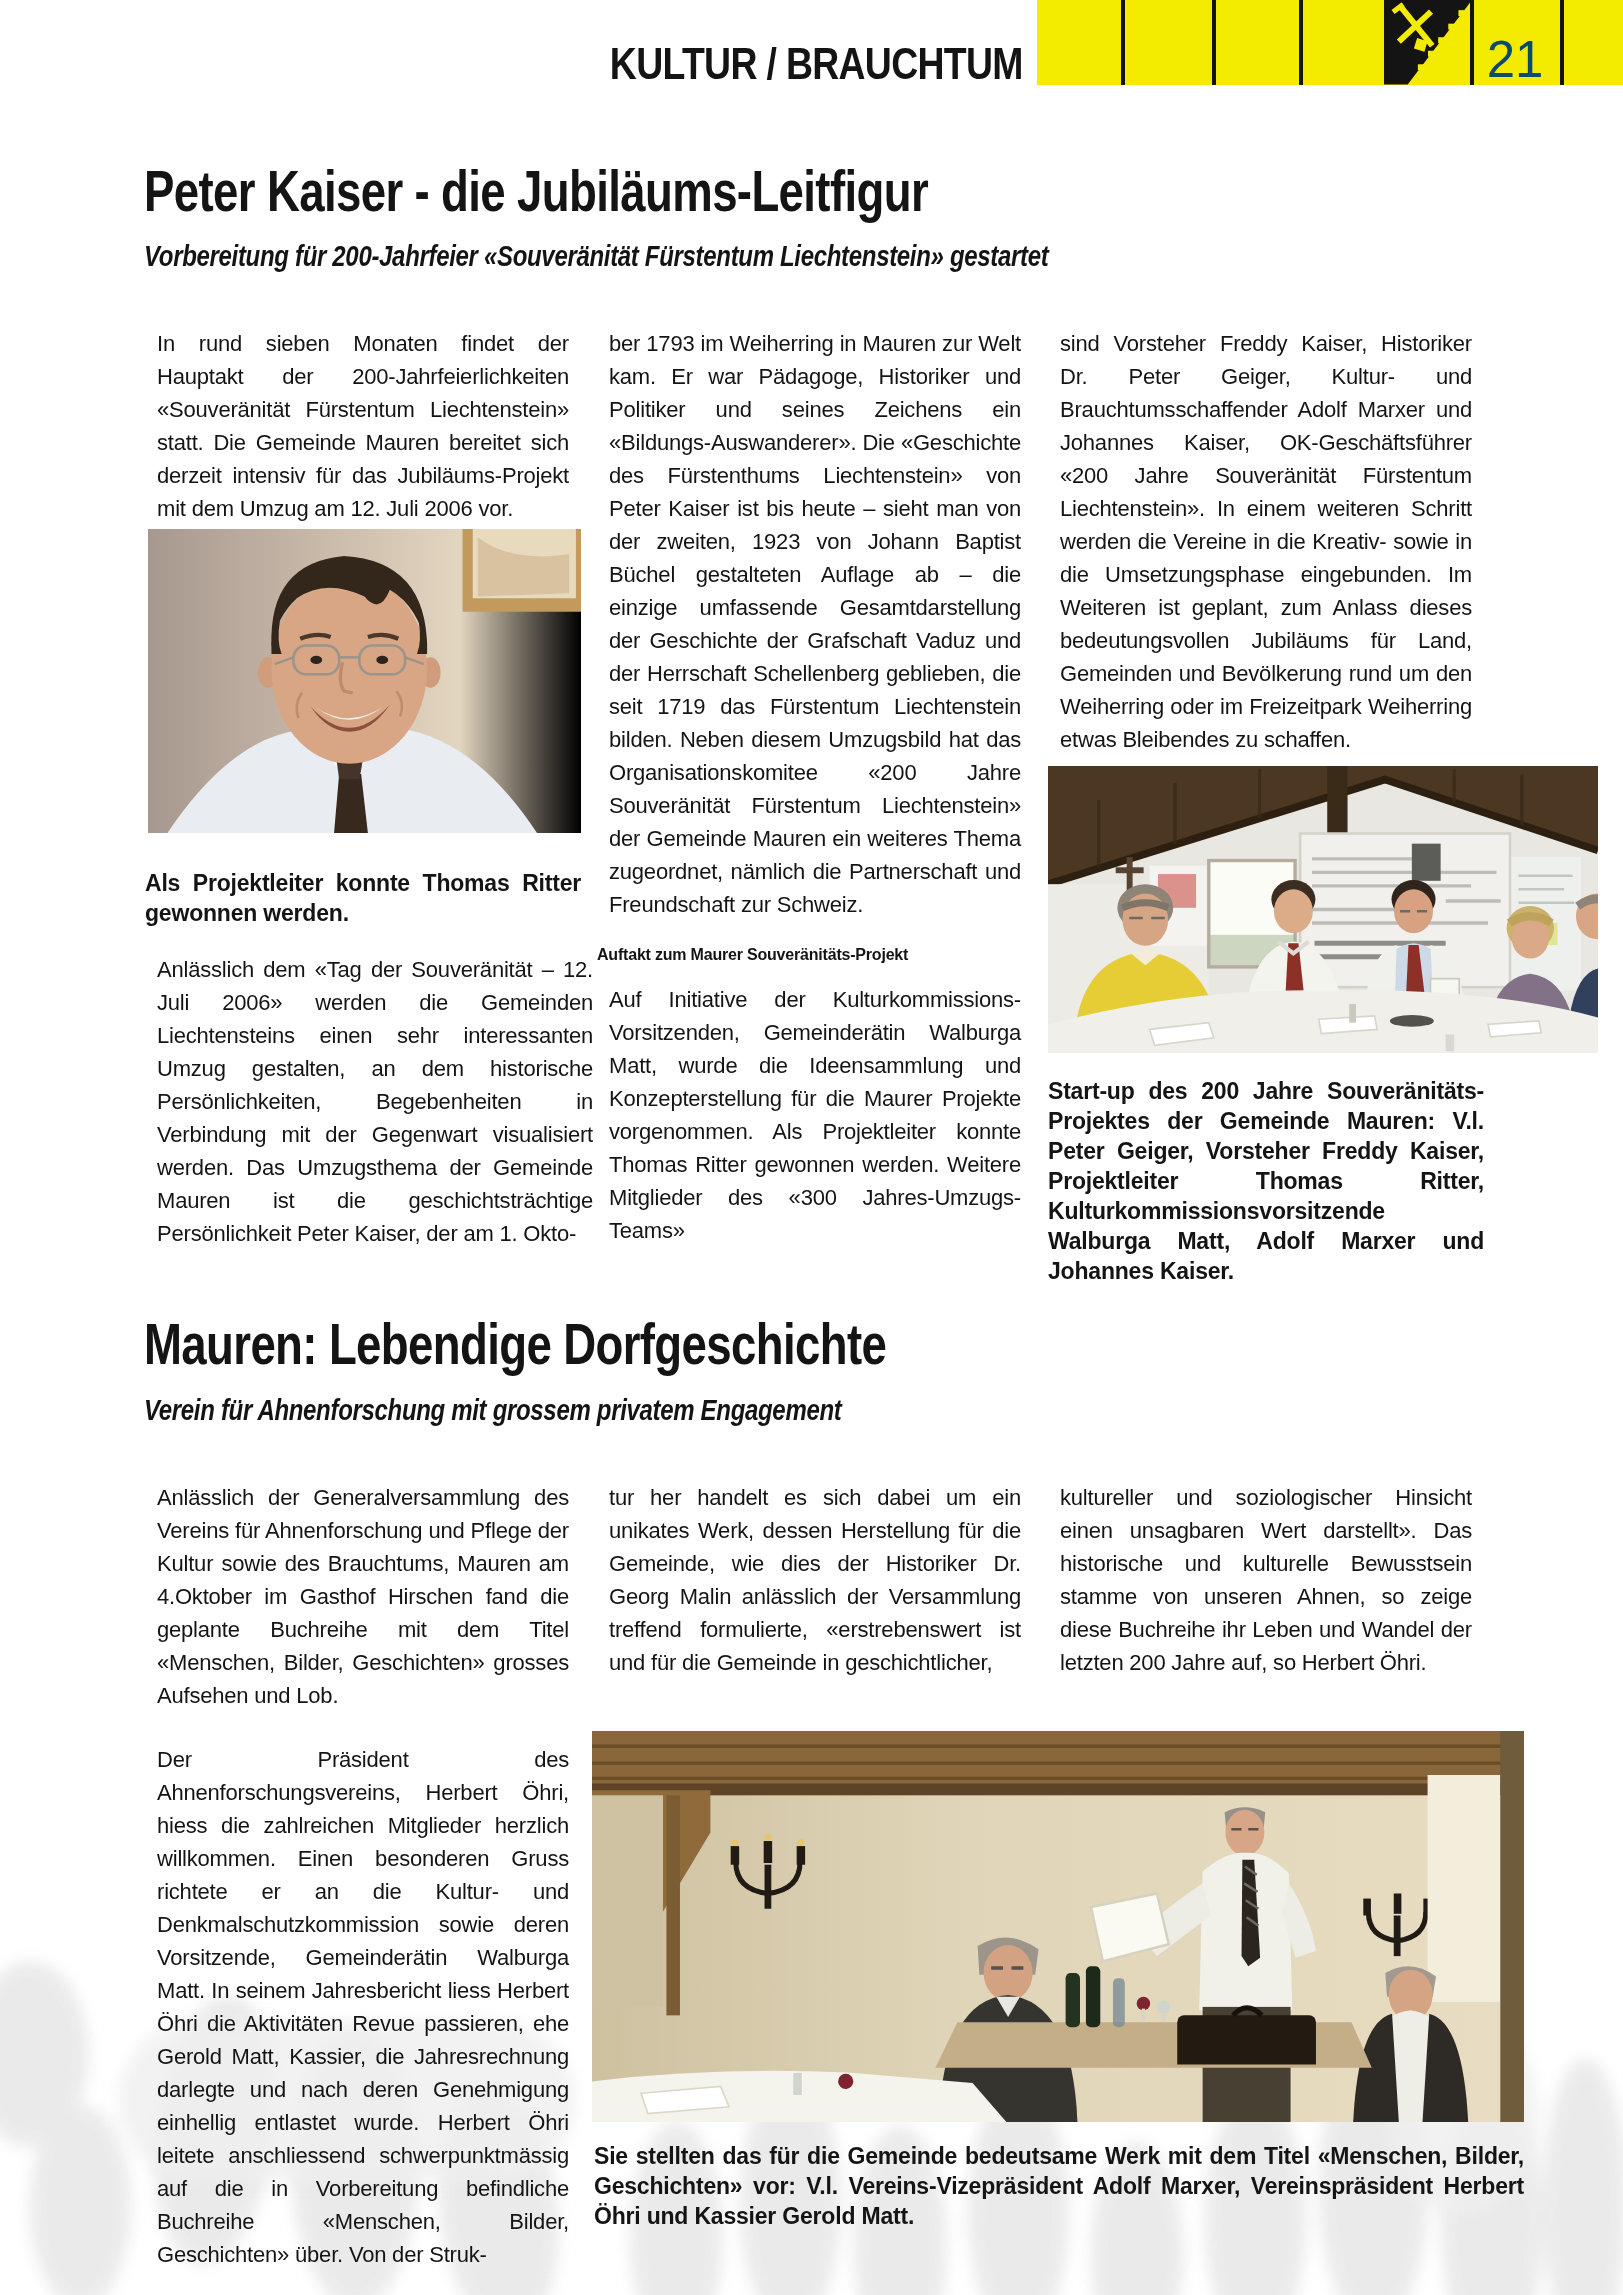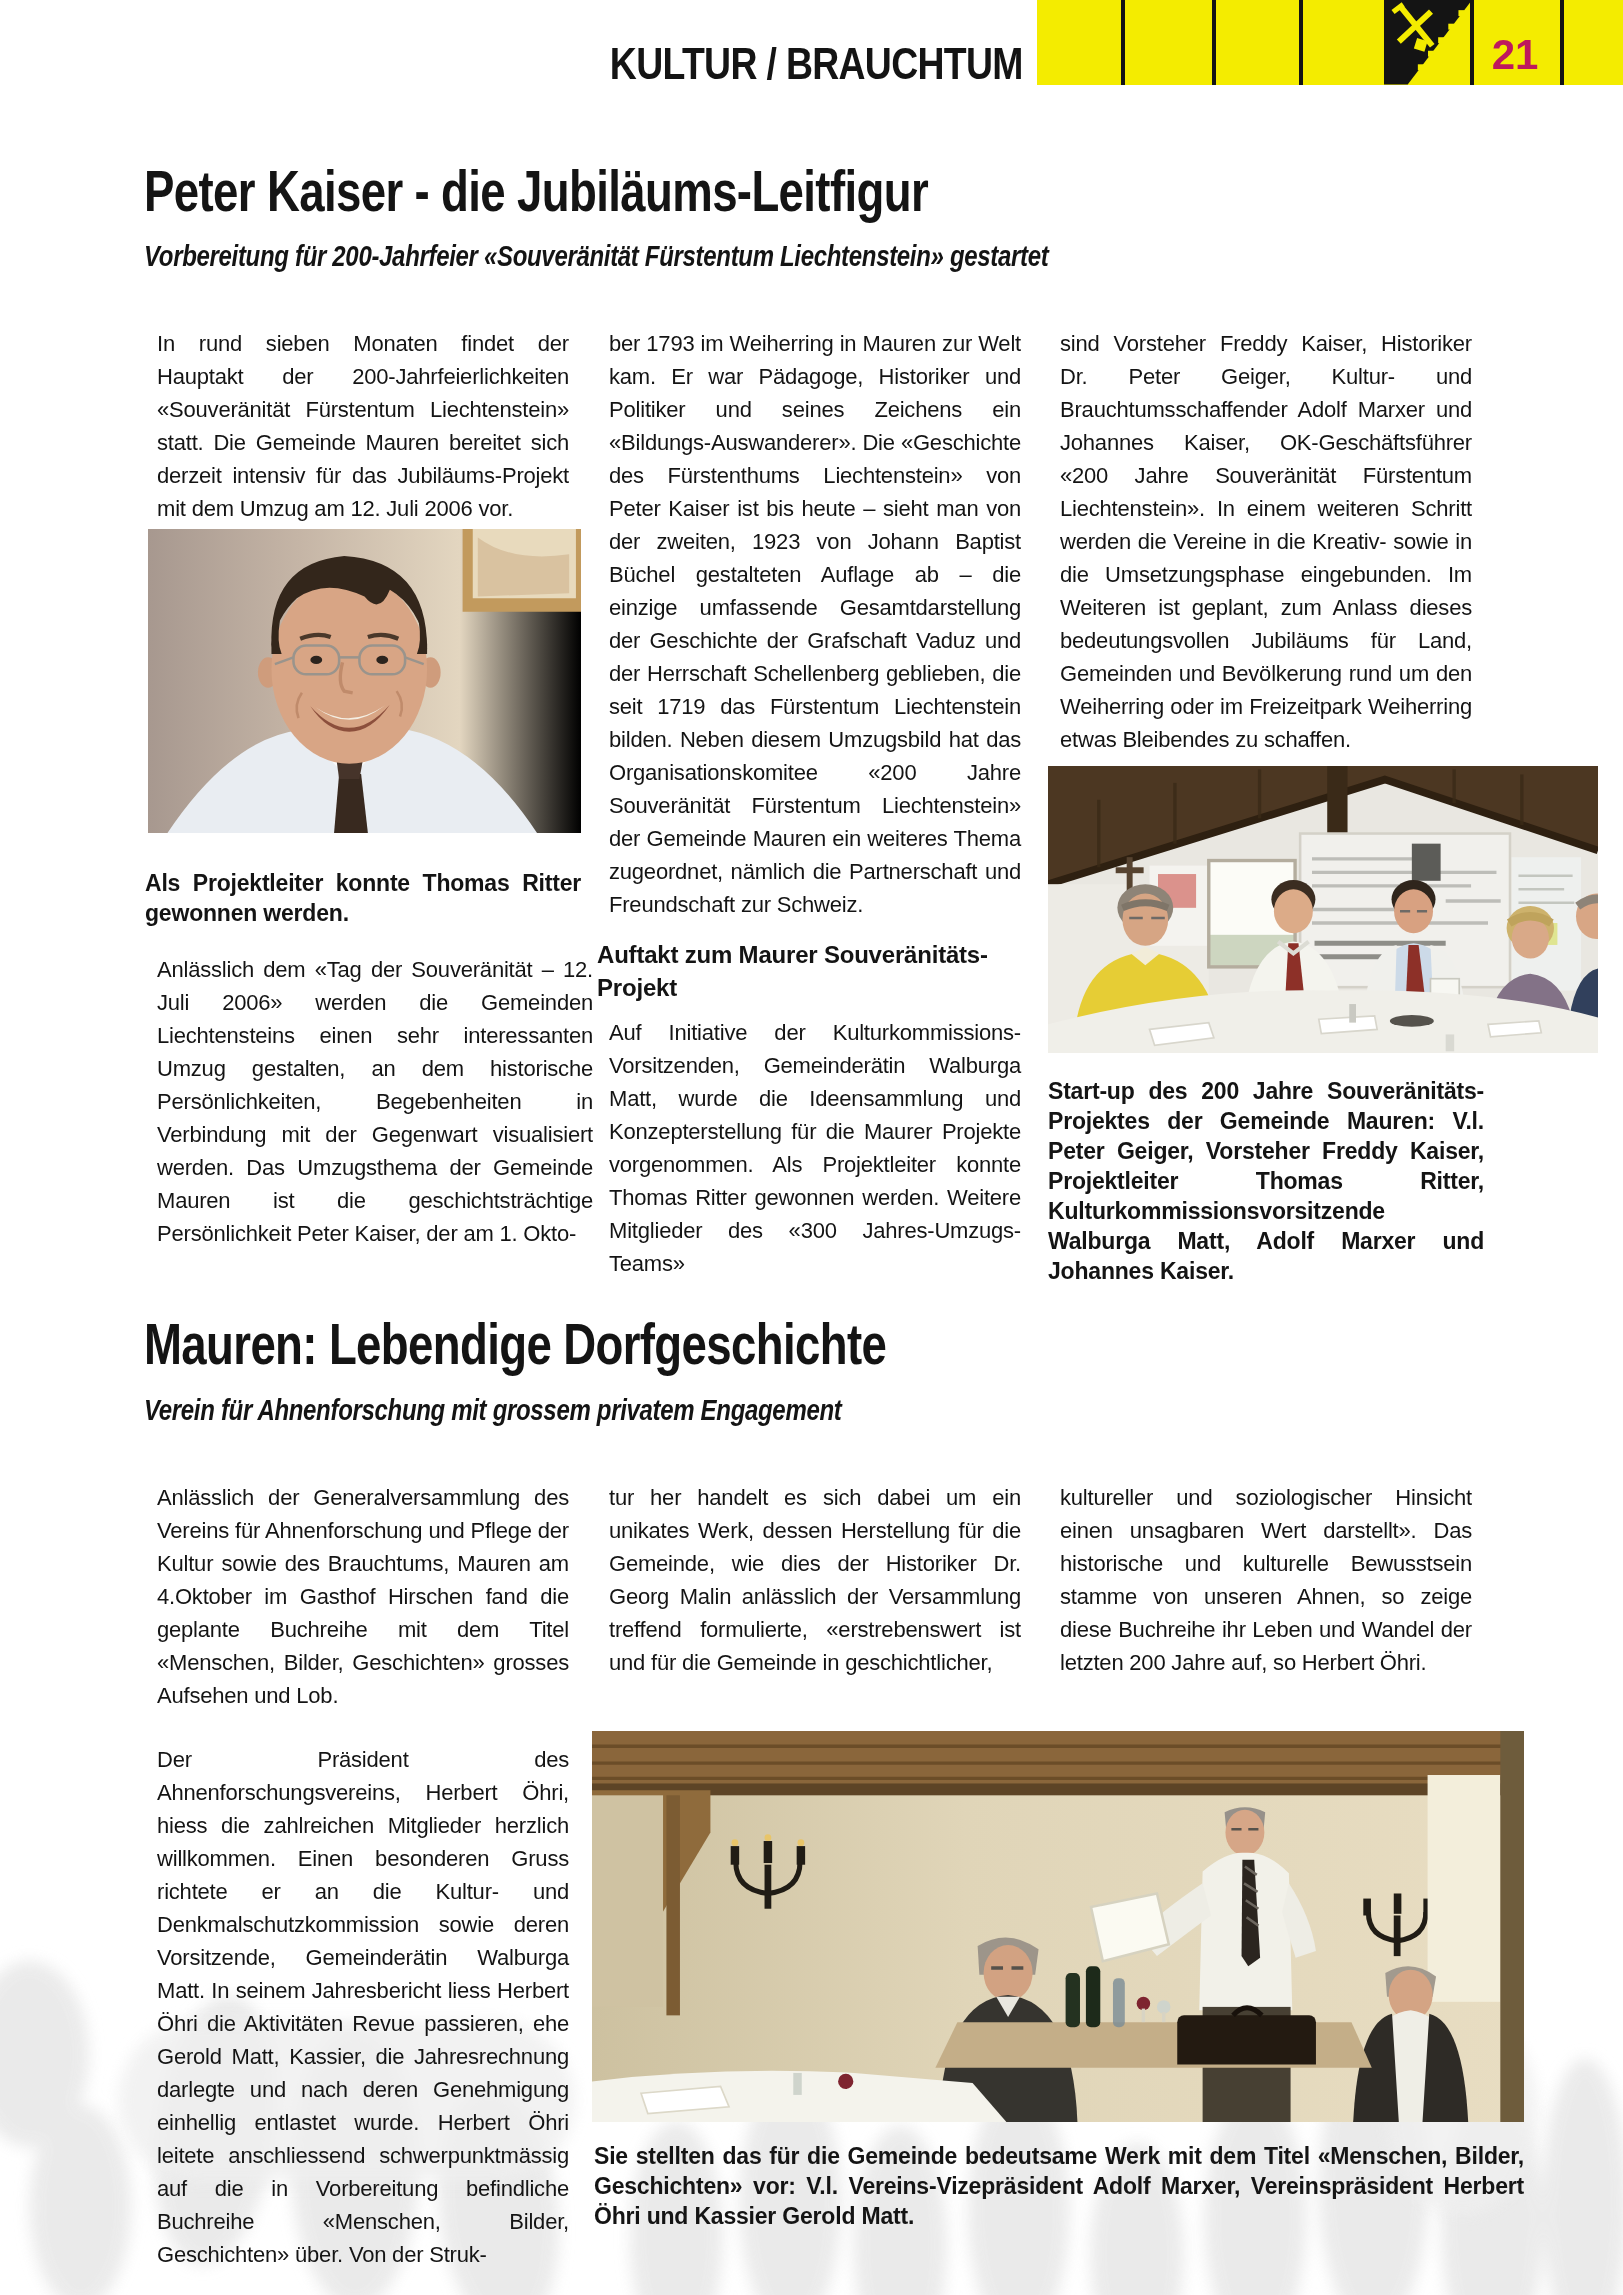--- a/index.html
+++ b/index.html
@@ -8,32 +8,32 @@
   
   .watermark{position:absolute;left:0;top:0;width:1623px;height:2295px;z-index:0;}
   
   .section-label{position:absolute;right:600px;top:39px;z-index:2;white-space:nowrap;}
   .section-label .cond{display:inline-block;transform:scaleX(.85);transform-origin:right center;
         font-size:44px;font-weight:700;letter-spacing:-0.8px;}
   .banner{position:absolute;left:1037px;top:0;width:587px;height:85px;z-index:1;}
   .banner .vline{position:absolute;top:0;width:4.2px;height:85px;background:#141414;}
   .emblem{position:absolute;left:347px;top:0;width:88px;height:85px;}
   .page-num{position:absolute;left:433px;top:34px;width:90px;text-align:center;
-        font-size:42px;font-weight:700;line-height:1;color:#be185d;}
+        font-size:51px;font-weight:400;line-height:1;color:#0c4a6e;}
   
   .headline{position:absolute;left:144px;white-space:nowrap;z-index:2;}
   .headline .cond{display:inline-block;transform:scaleX(.80);transform-origin:left center;
         font-size:57px;font-weight:700;letter-spacing:-0.8px;line-height:1;}
   .subline{position:absolute;left:144px;white-space:nowrap;z-index:2;}
   .subline .cond{display:inline-block;transform:scaleX(.80);transform-origin:left center;
         font-size:30px;font-weight:700;font-style:italic;letter-spacing:-0.4px;line-height:1.1;}
   
   .col{position:absolute;width:436px;z-index:2;}
   .body{font-size:22px;line-height:33px;text-align:justify;letter-spacing:-0.2px;margin:12px;}
-  .subhead{font-size:24px;line-height:33px;font-weight:700;letter-spacing:-0.2px;margin:17px 0 8px 0;}
+  .subhead{font-size:16px;line-height:33px;font-weight:700;letter-spacing:-0.2px;margin:17px 0 8px 0;}
   .cap{font-size:23px;line-height:30px;font-weight:700;text-align:justify;letter-spacing:-0.2px;margin:0;}
   .photo{position:absolute;overflow:hidden;background:#d8cfc2;}
   .photo svg{display:block;width:100%;height:100%;}
 </style>
 </head>
 <body>
 
 <div class="page">
 
   <svg class="watermark" viewBox="0 0 1920 2715">

